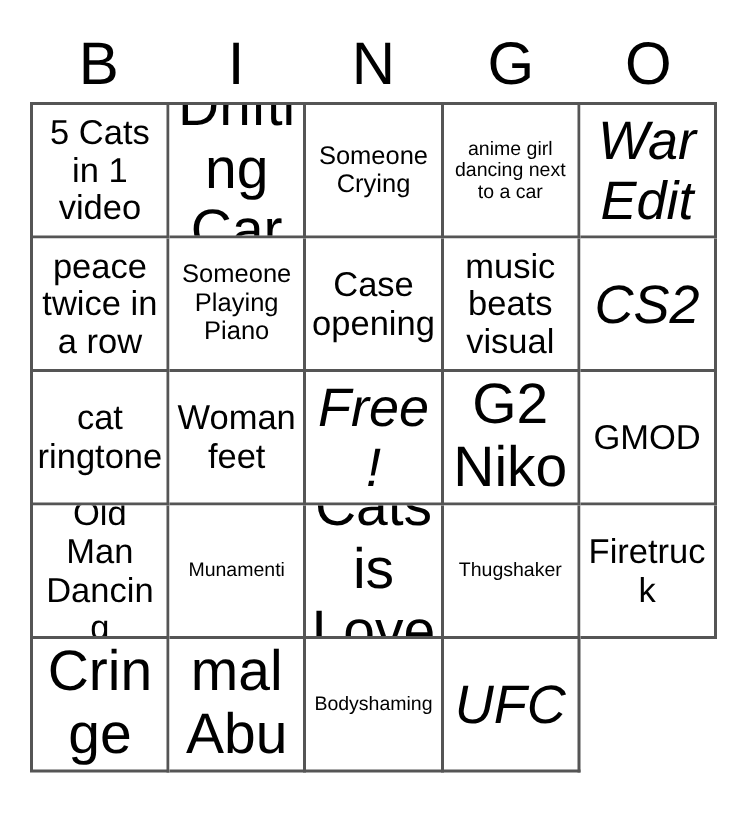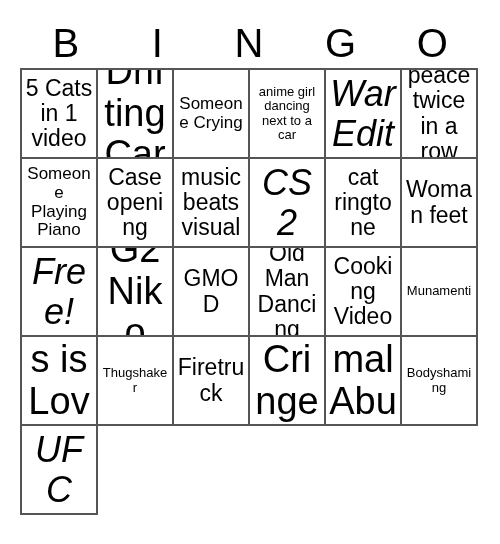--- a/index.html
+++ b/index.html
@@ -40,21 +40,21 @@
     letter-spacing: 0px;
     font-family: "Liberation Sans", sans-serif;
   }
   .grid {
     position: absolute;
     left: 20px;
     top: 68px;
     width: 458px;
     height: 447px;
     display: grid;
-    grid-template-columns: repeat(6, 1fr);
+    grid-template-columns: repeat(5, 1fr);
     grid-template-rows: repeat(5, 1fr);
     border-top: 2px solid #555555;
     border-left: 2px solid #555555;
     box-sizing: border-box;
     background: #ffffff;
   }
   .cell {
     border-right: 2px solid #555555;
     border-bottom: 2px solid #555555;
     box-sizing: border-box;
@@ -136,23 +136,20 @@
       </div>
       <div class="cell s-lg">
         <span>G2 Niko</span>
       </div>
       <div class="cell s-md">
         <span>GMOD</span>
       </div>
       <div class="cell s-md">
         <span>Old Man Dancing</span>
       </div>
-      <div class="cell s-md">
-        <span>Cooking Video</span>
-      </div>
       <div class="cell s-xs">
         <span>Munamenti</span>
       </div>
       <div class="cell s-lg">
         <span>Cats is Love</span>
       </div>
       <div class="cell s-xs">
         <span>Thugshaker</span>
       </div>
       <div class="cell s-md">

